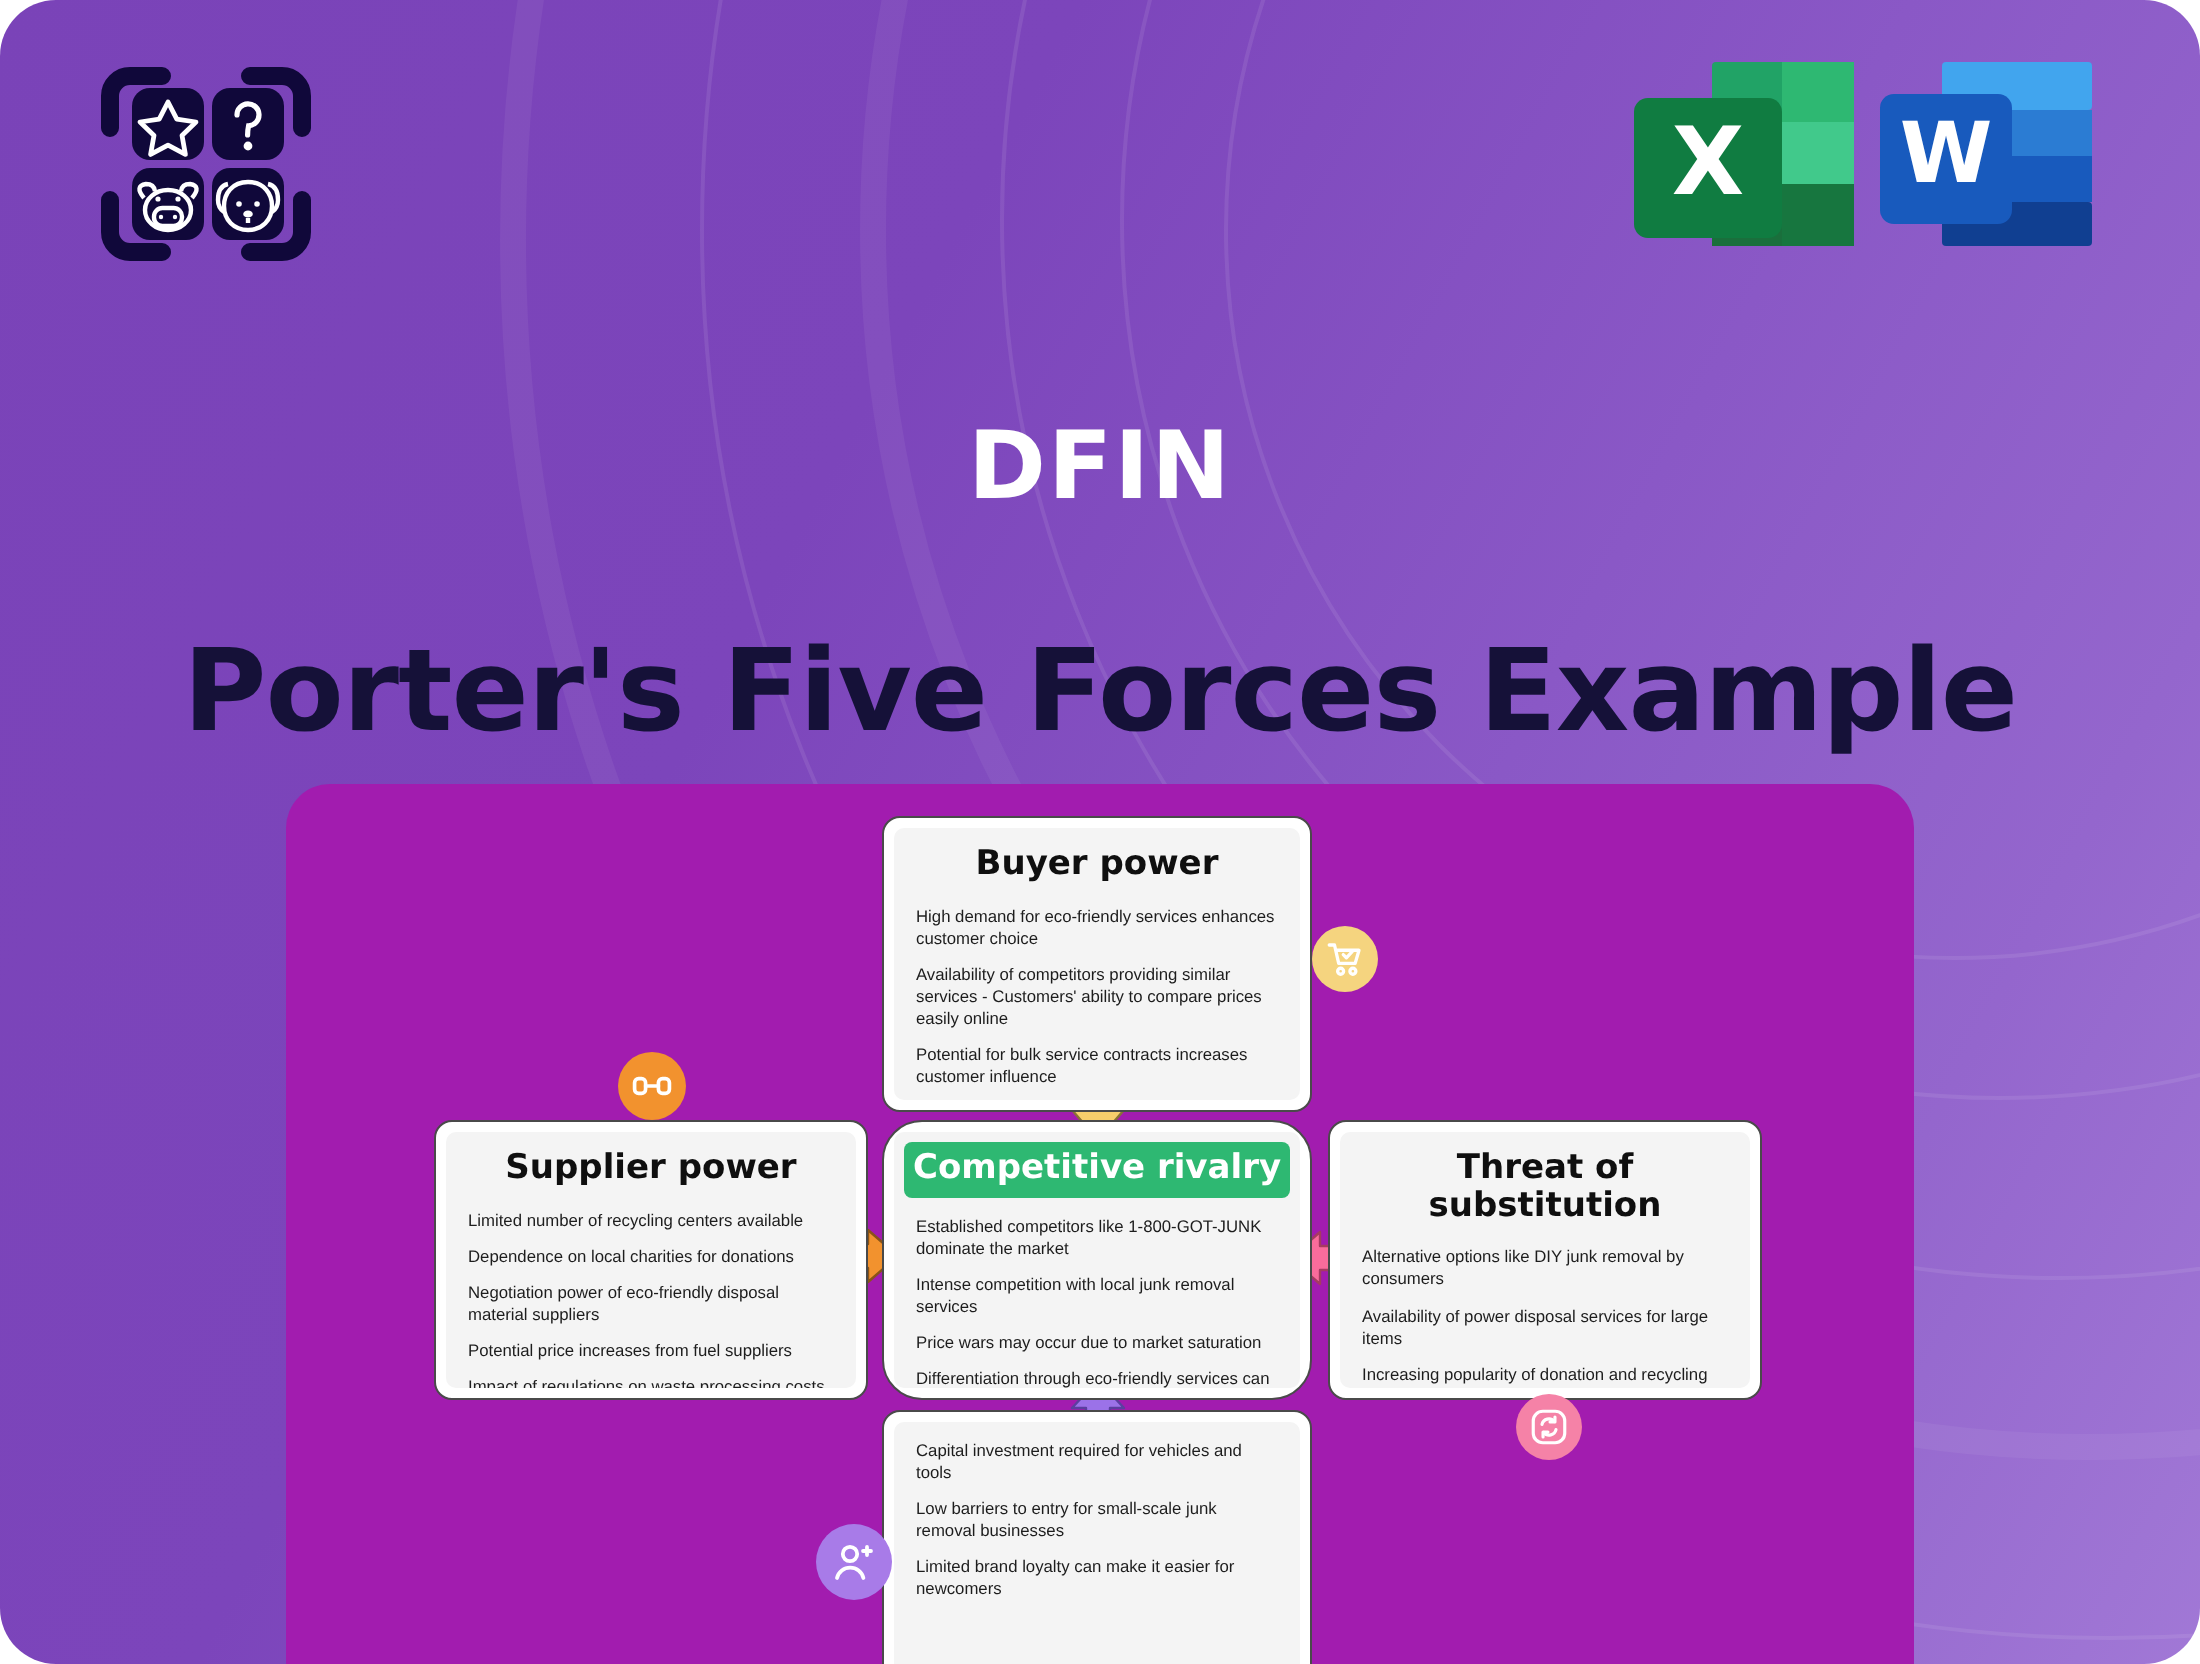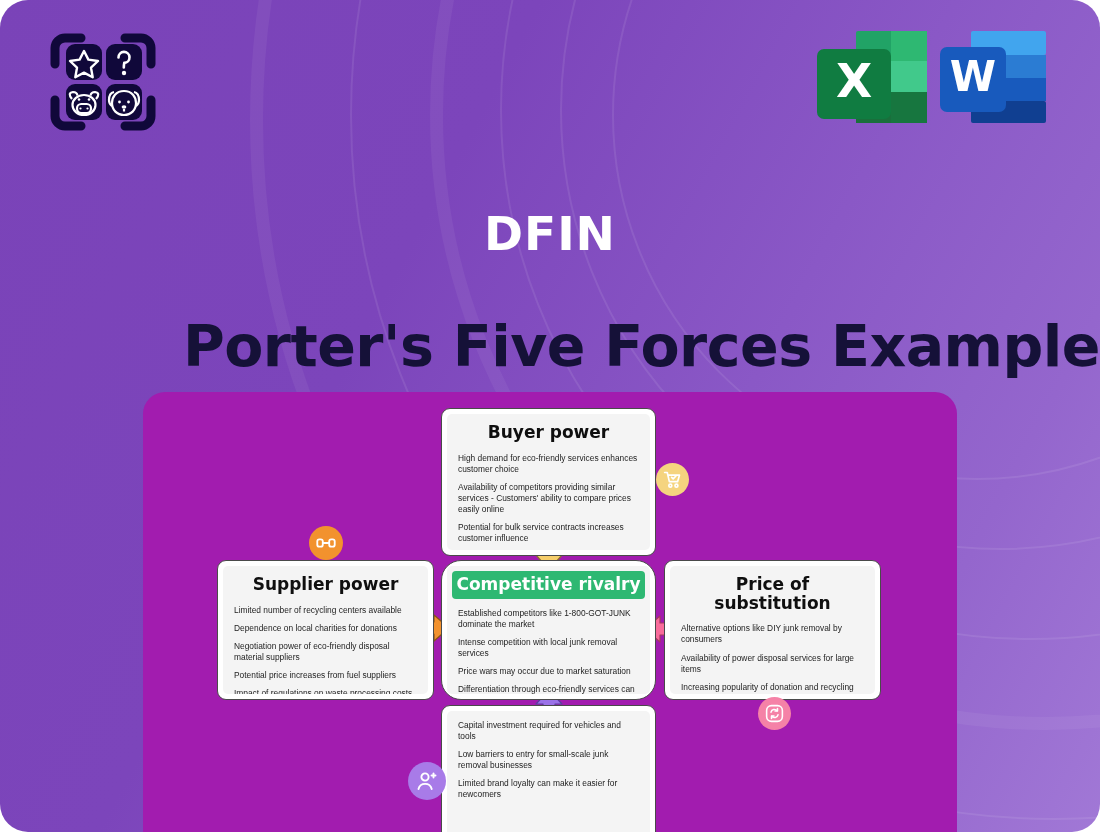--- a/index.html
+++ b/index.html
@@ -36,21 +36,21 @@
 
   
   #brand {
     position:absolute; left:0; top:206px; width:1100px;
     text-align:center; color:#ffffff;
     font-size:47px; font-weight:bold; letter-spacing:1px;
     font-family:"DejaVu Sans", sans-serif;
   }
   #page-title {
     position:absolute; left:0; top:313px; width:1100px;
-    text-align:right; color:#151138;
+    text-align:center; color:#151138;
     font-size:57px; font-weight:bold; letter-spacing:-0.5px;
     font-family:"DejaVu Sans", sans-serif;
   }
 
   
   #card {
     position:absolute; left:143px; top:392px; width:814px; height:440px;
     background:#a21caf; border-radius:22px 22px 0 0;
     overflow:hidden;
   }
@@ -254,21 +254,21 @@
         <li>Intense competition with local junk removal services</li>
         <li>Price wars may occur due to market saturation</li>
         <li>Differentiation through eco-friendly services can create an edge</li>
 
       </ul>
     </div>
   </div>
 
   <div class="force" id="box-substitution">
     <div class="force-inner">
-      <div class="force-title">Price of substitution</div>
+      <div class="force-title">Threat of substitution</div>
       <ul class="force-list">
         <li>Alternative options like DIY junk removal by consumers</li>
         <li>Availability of power disposal services for large items</li>
         <li>Increasing popularity of donation and recycling apps</li>
 
       </ul>
     </div>
   </div>
 
   <div class="force" id="box-entrants">

